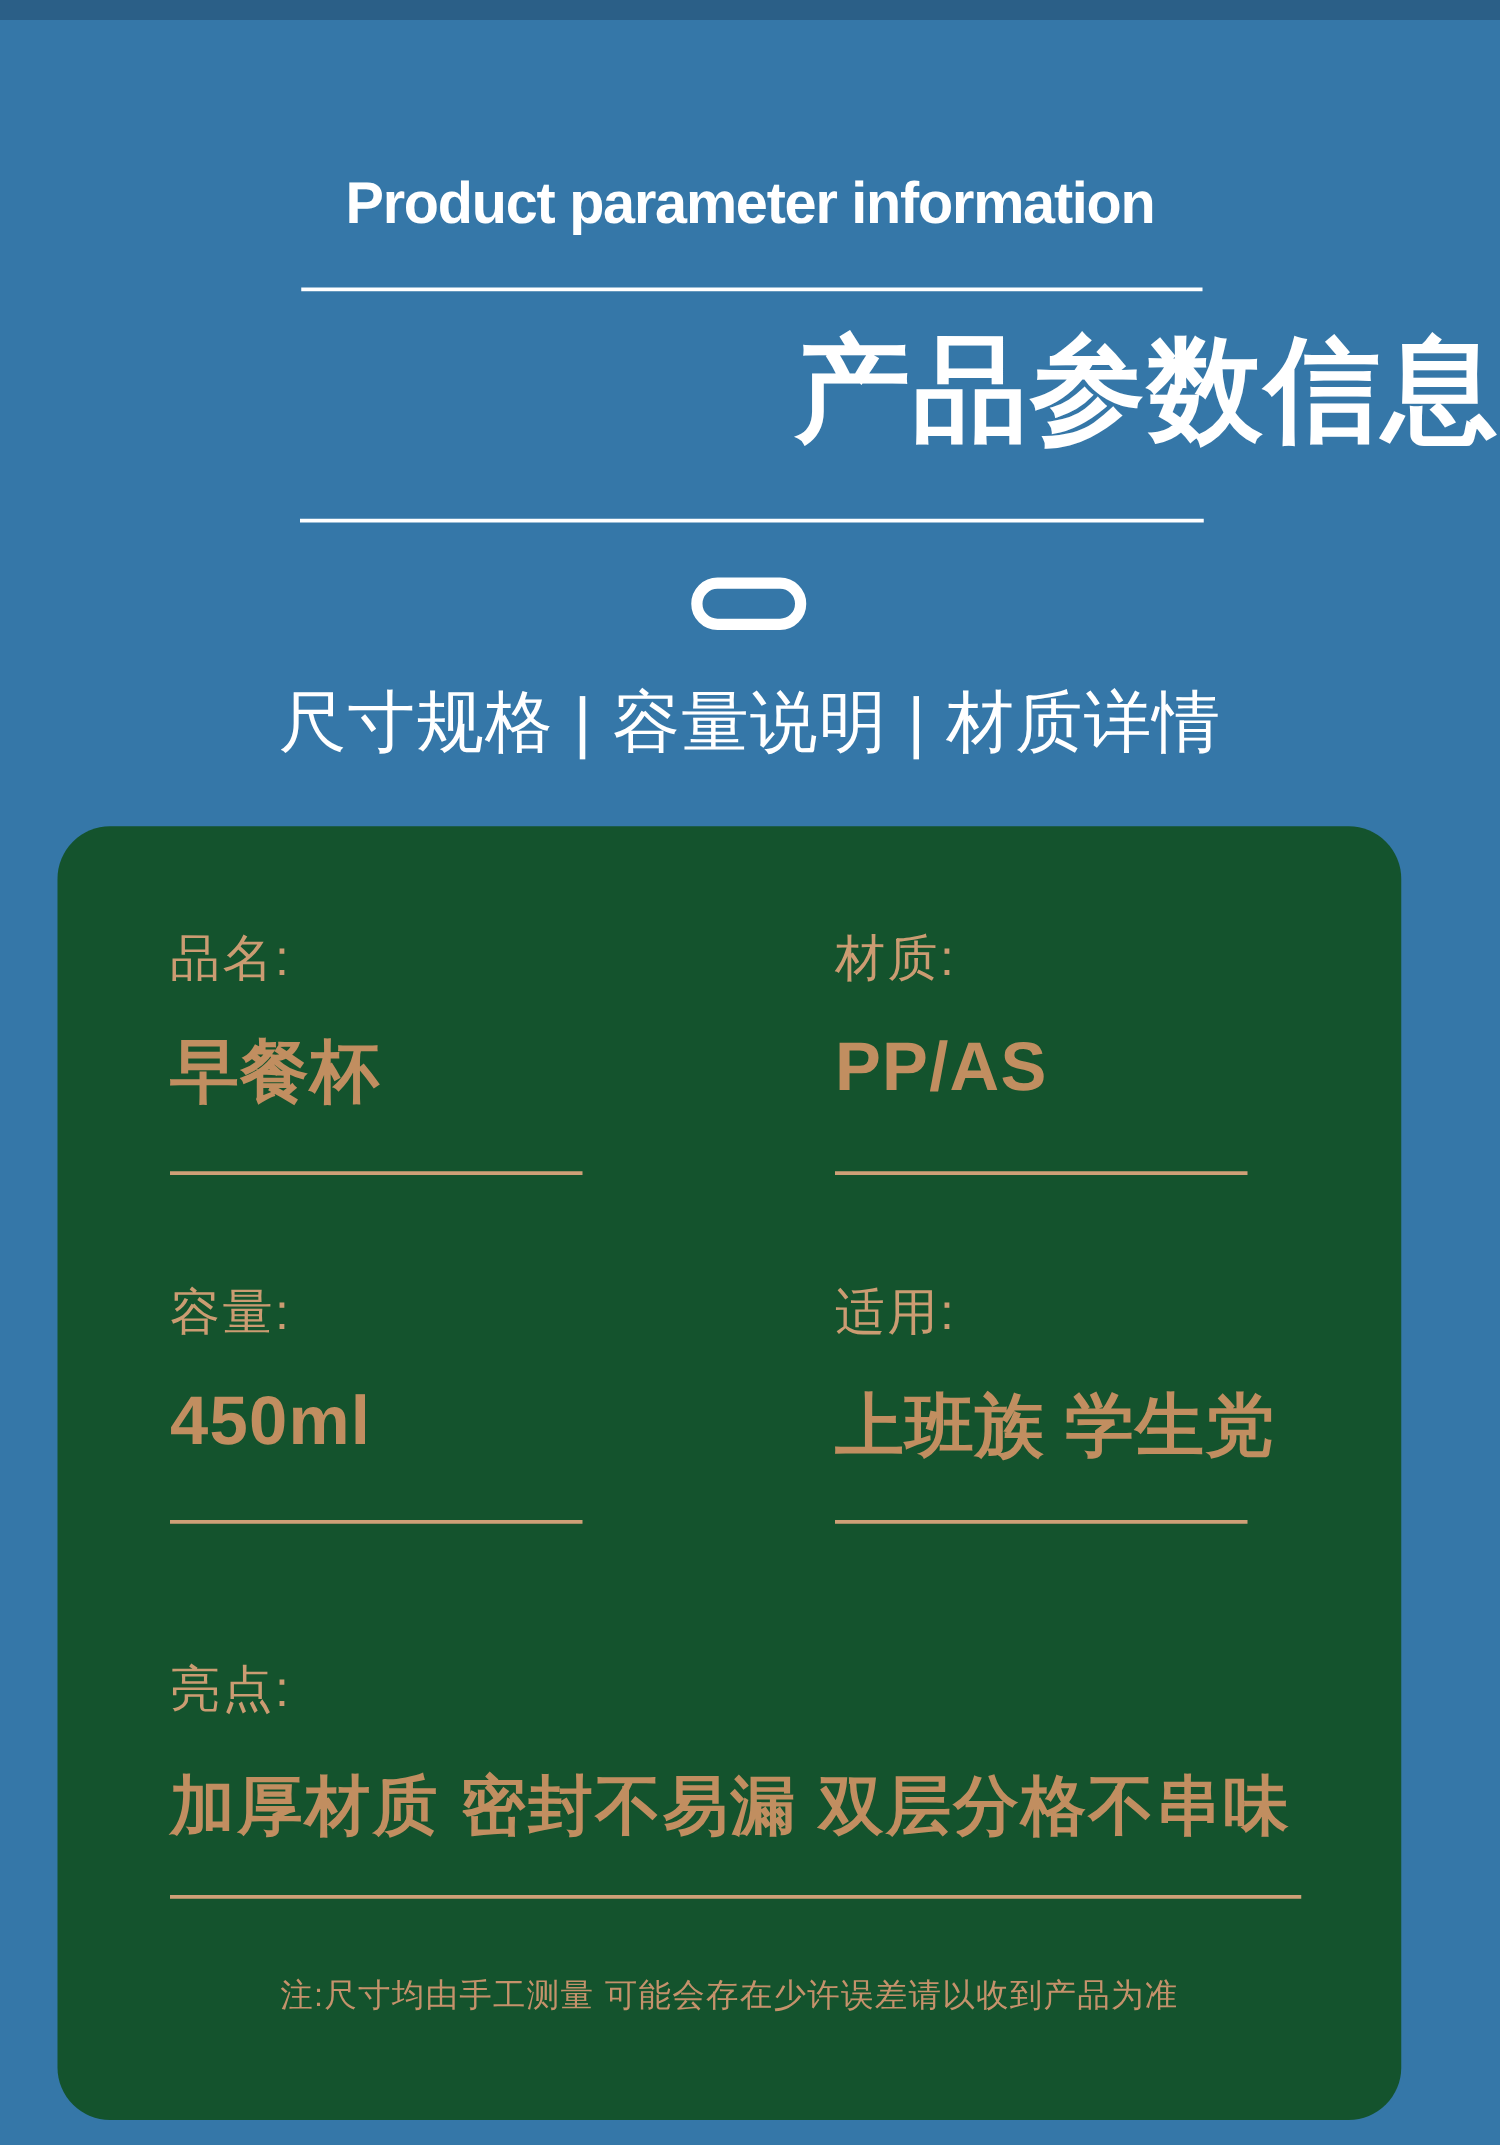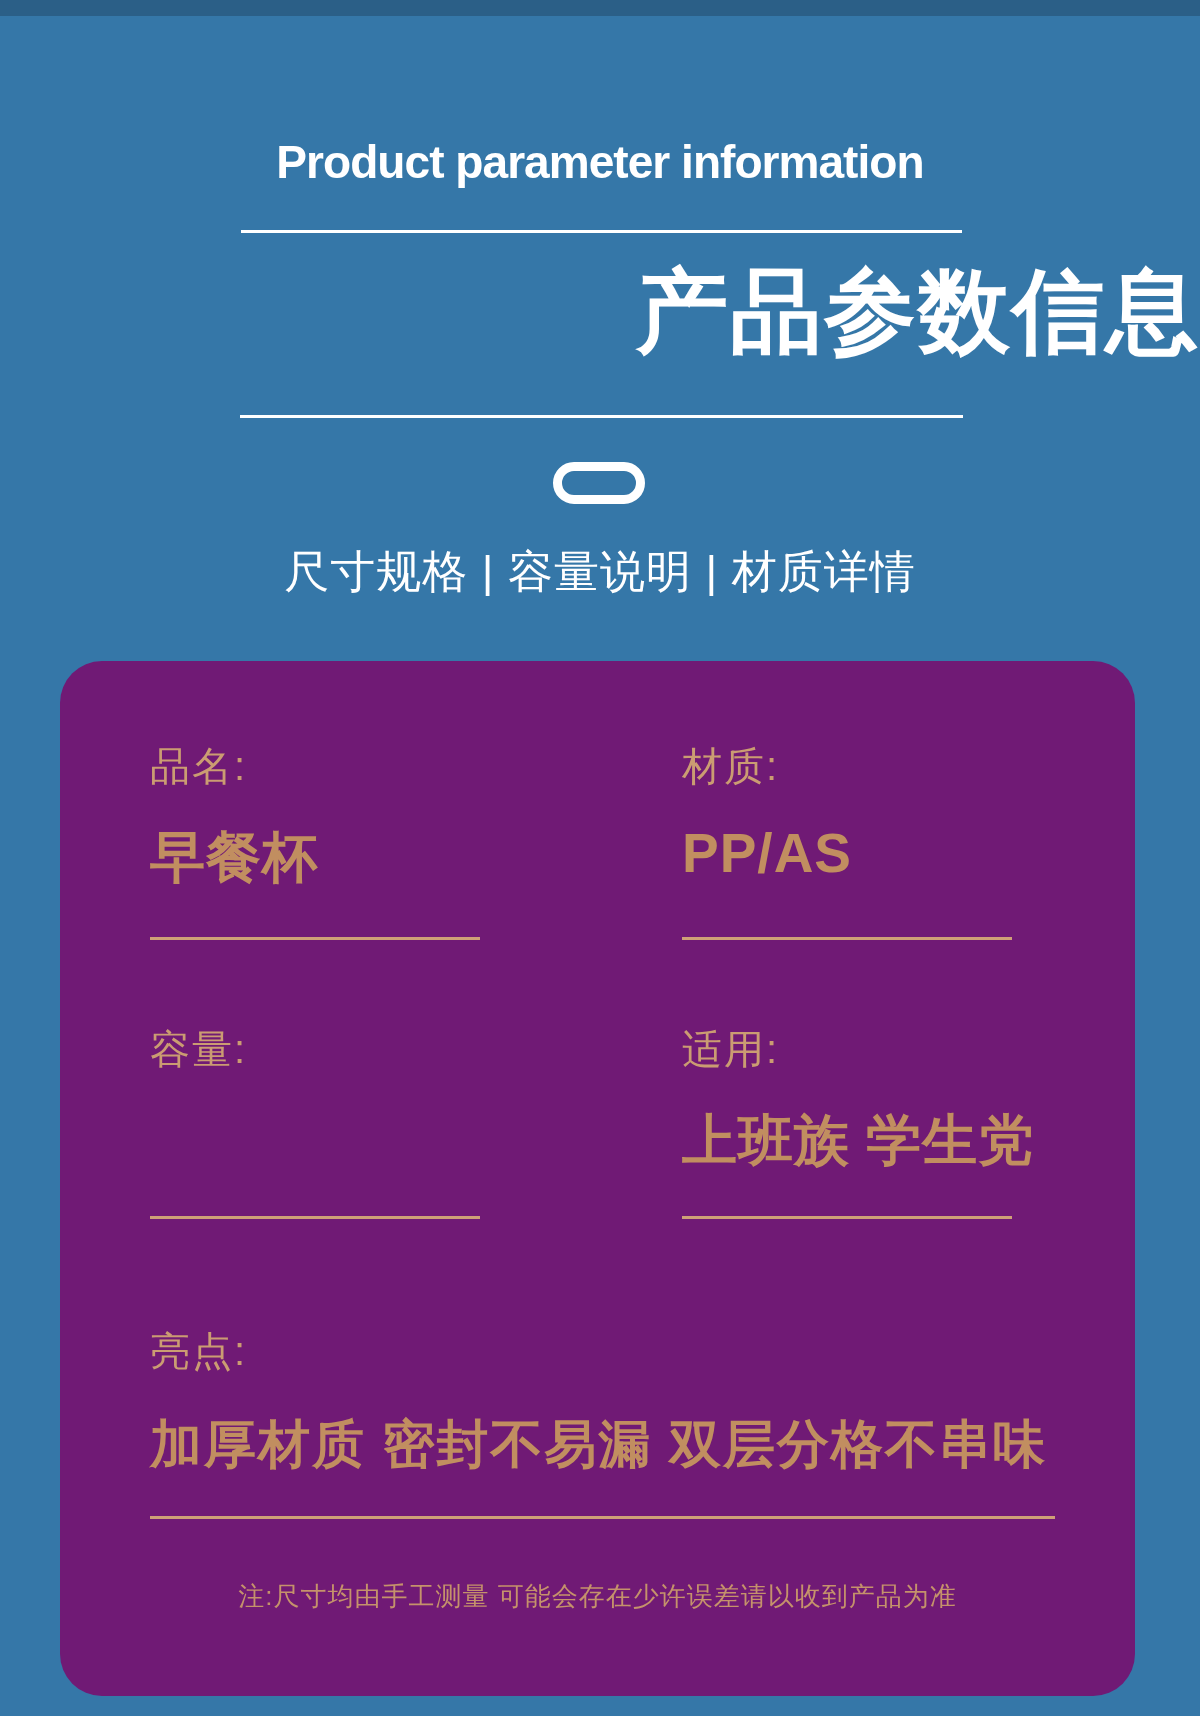--- a/index.html
+++ b/index.html
@@ -44,29 +44,29 @@
     width:92px;height:42px;
     box-sizing:border-box;
     border:9px solid #ffffff;
     border-radius:22px;
     background:transparent;
   }
   .subtitle{
     position:absolute;top:526px;left:0;width:100%;
     text-align:center;
     color:#ffffff;
-    font-size:45px;
+    font-size:54px;
     font-weight:500;
     letter-spacing:1px;
   }
   .card{
     position:absolute;
-    left:60px;top:645px;
+    left:46px;top:645px;
     width:1075px;height:1035px;
-    background:#701a75;
+    background:#14532d;
     border-radius:42px;
   }
   .field-label{
     position:absolute;
     font-size:40px;
     font-weight:400;
     color:#CB9C72;
     letter-spacing:2px;
     white-space:nowrap;
   }
@@ -127,20 +127,21 @@
 
     <div class="field-label col-left row1-label">品名:</div>
     <div class="field-value col-left row1-value">早餐杯</div>
     <div class="divider div-w col-left div-row1"></div>
 
     <div class="field-label col-right row1-label">材质:</div>
     <div class="field-value col-right row1-value">PP/AS</div>
     <div class="divider div-w col-right div-row1"></div>
 
     <div class="field-label col-left row2-label">容量:</div>
+    <div class="field-value col-left row2-value">450ml</div>
     <div class="divider div-w col-left div-row2"></div>
 
     <div class="field-label col-right row2-label">适用:</div>
     <div class="field-value col-right row2-value">上班族 学生党</div>
     <div class="divider div-w col-right div-row2"></div>
 
     <div class="field-label col-left row3-label">亮点:</div>
     <div class="field-value col-left row3-value">加厚材质 密封不易漏 双层分格不串味</div>
     <div class="divider div-row3"></div>
 

